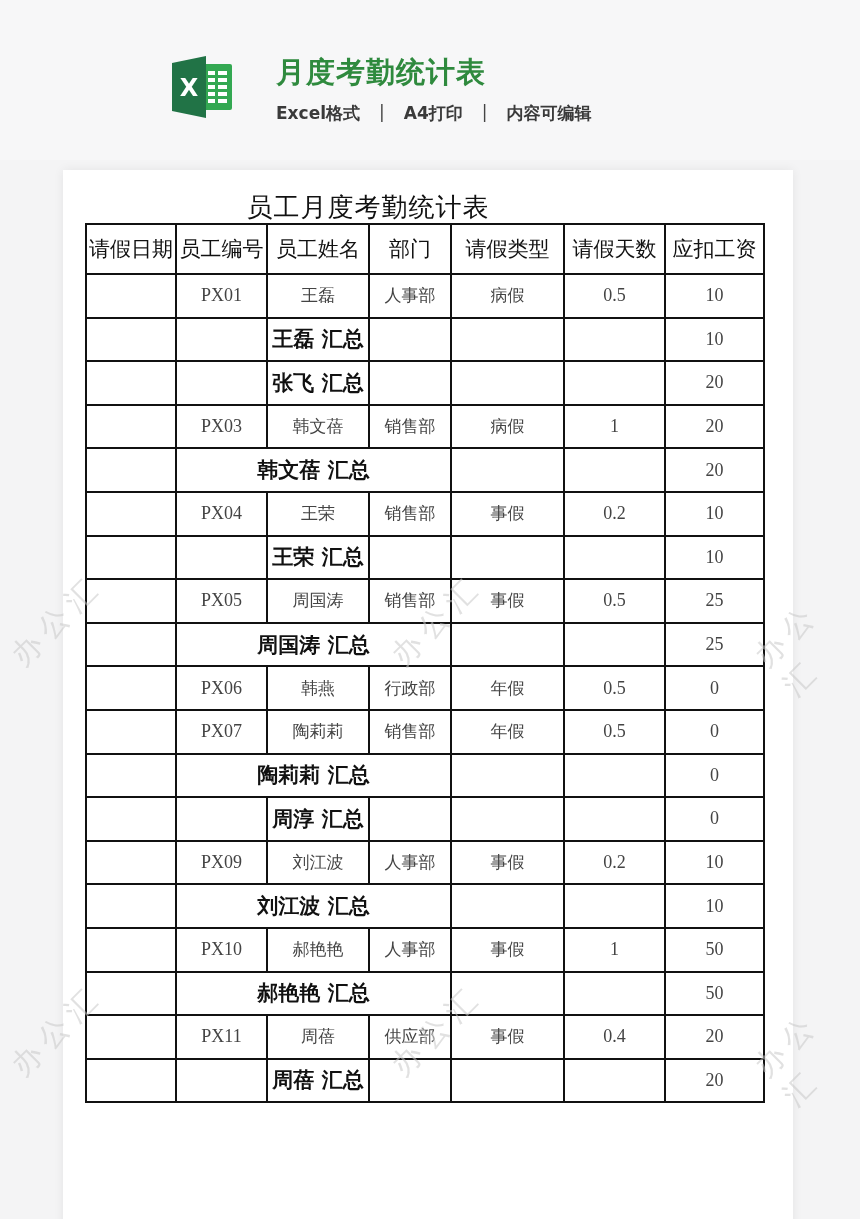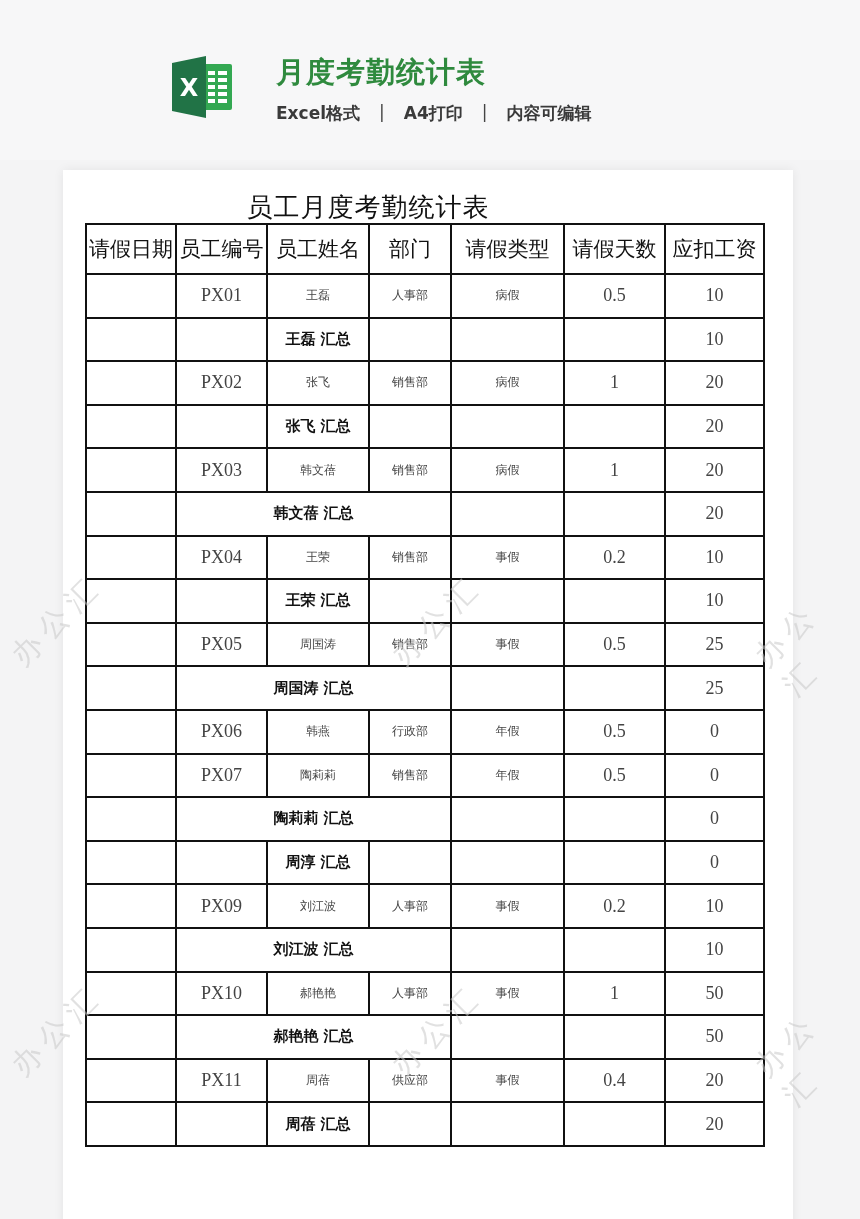--- a/index.html
+++ b/index.html
@@ -51,23 +51,23 @@
       font-size: 18px;
       white-space: nowrap;
       overflow: visible;
       padding: 0;
     }
     th {
       height: 50px; font-size: 21px; color: #111; font-weight: normal;
       font-family: "DejaVu Sans", sans-serif; letter-spacing: 0px;
     }
     td { height: 43.6px; }
-    td.cn { font-family: "DejaVu Serif", serif; font-size: 12px; }
+    td.cn { font-family: "DejaVu Serif", serif; font-size: 17px; }
     td.sum-label {
-      font-weight: bold; color: #111; font-size: 15px;
+      font-weight: bold; color: #111; font-size: 21px;
       font-family: "DejaVu Sans", sans-serif;
       margin-top: 44px;
     }
     .watermark {
       position: absolute;
       font-size: 30px; color: rgba(200,200,200,0.55);
       transform: rotate(-45deg);
       font-family: "DejaVu Sans", sans-serif;
       pointer-events: none;
       letter-spacing: 8px;
@@ -144,29 +144,20 @@
           <td></td>
           <td></td>
           <td class="sum-label">王磊 汇总</td>
           <td></td>
           <td></td>
           <td></td>
           <td>10</td>
         </tr>
         <tr>
           <td></td>
-          <td>PX02</td>
-          <td class="cn">张飞</td>
-          <td class="cn">销售部</td>
-          <td class="cn">病假</td>
-          <td>1</td>
-          <td>20</td>
-        </tr>
-        <tr>
-          <td></td>
           <td></td>
           <td class="sum-label">张飞 汇总</td>
           <td></td>
           <td></td>
           <td></td>
           <td>20</td>
         </tr>
         <tr>
           <td></td>
           <td>PX03</td>

